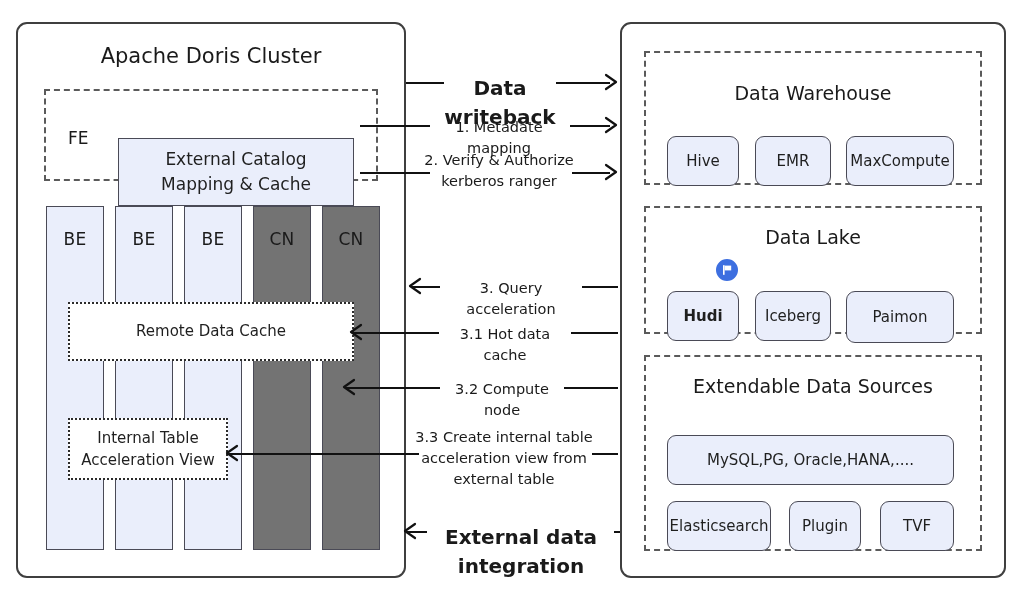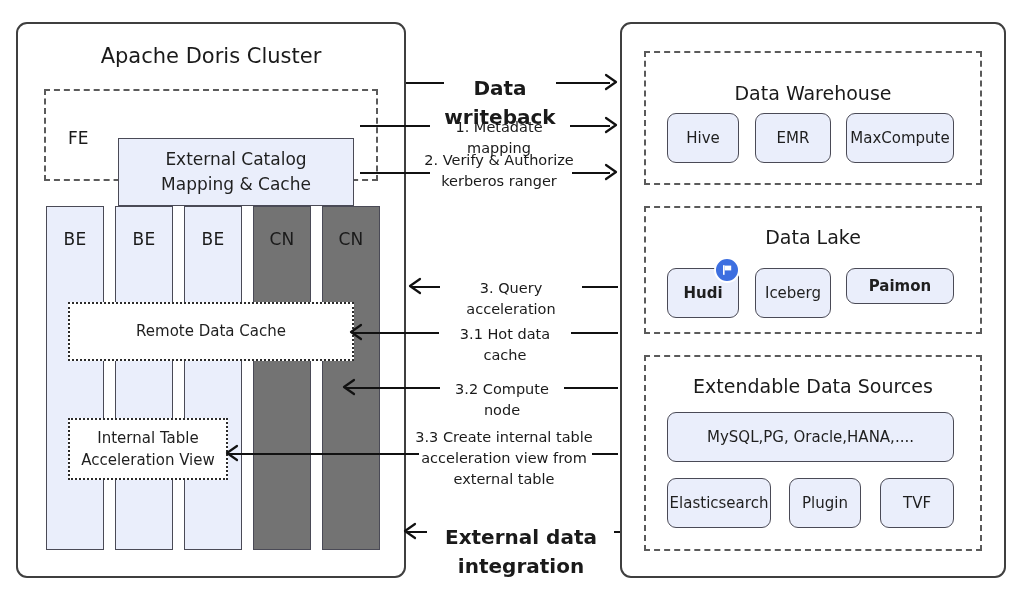--- a/index.html
+++ b/index.html
@@ -56,20 +56,21 @@
   .chip {
     border: 1.6px solid #4a4a56;
     border-radius: 9px;
     background: #eaeefb;
     display: flex;
     align-items: center;
     justify-content: center;
     font-size: 15px;
     color: #1f1f1f;
     text-align: center;
+    margin-top: 23px;
   }
   .chip.bold { font-weight: bold; }
 
   
   .fill-box {
     border: 1.6px solid #4a4a56;
     background: #eaeefb;
     display: flex;
     flex-direction: column;
     align-items: center;
@@ -256,21 +257,21 @@
   </div>
   <div class="abs badge" style="left:714px; top:257px;">
     <svg width="14" height="14" viewBox="0 0 14 14" aria-hidden="true">
       <rect x="3" y="2.2" width="1.6" height="9.6" fill="#ffffff"></rect>
       <path d="M4.6 2.6 H11.2 V7.4 H4.6 Z" fill="#ffffff"></path>
     </svg>
   </div>
   <div class="abs chip" style="left:755px; top:268px; width:76px; height:50px;">
     <span>Iceberg</span>
   </div>
-  <div class="abs chip" style="left:846px; top:268px; width:108px; height:36px;font-weight:bold;">
+  <div class="abs chip" style="left:846px; top:268px; width:108px; height:52px;">
     <span>Paimon</span>
   </div>
 
   <div class="abs dashed-group" style="left:644px; top:355px; width:338px; height:196px;"></div>
   <div class="abs group-title" style="left:644px; top:375px; width:338px;">Extendable Data Sources</div>
   <div class="abs chip" style="left:667px; top:412px; width:287px; height:50px;">
     <span>MySQL,PG, Oracle,HANA,....</span>
   </div>
   <div class="abs chip" style="left:667px; top:478px; width:104px; height:50px;">
     <span>Elasticsearch</span>

